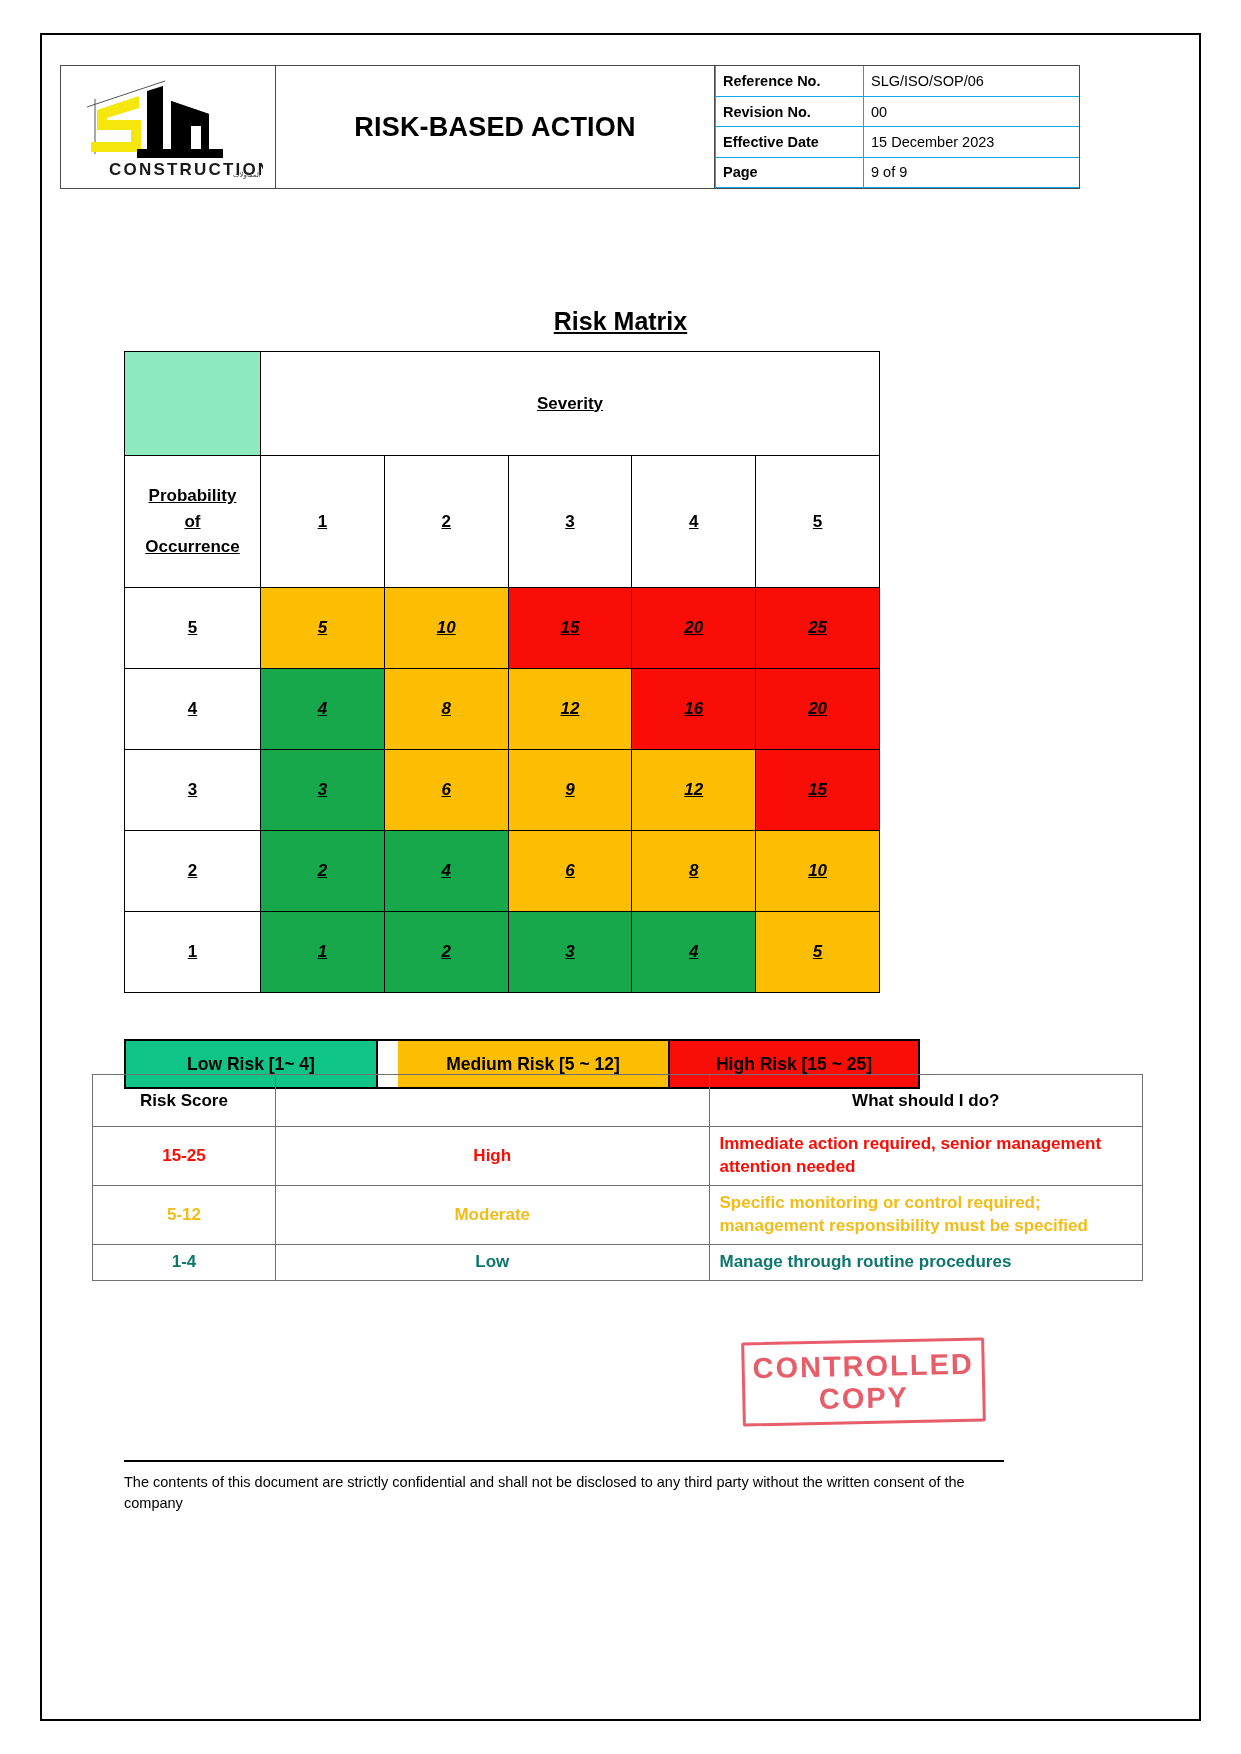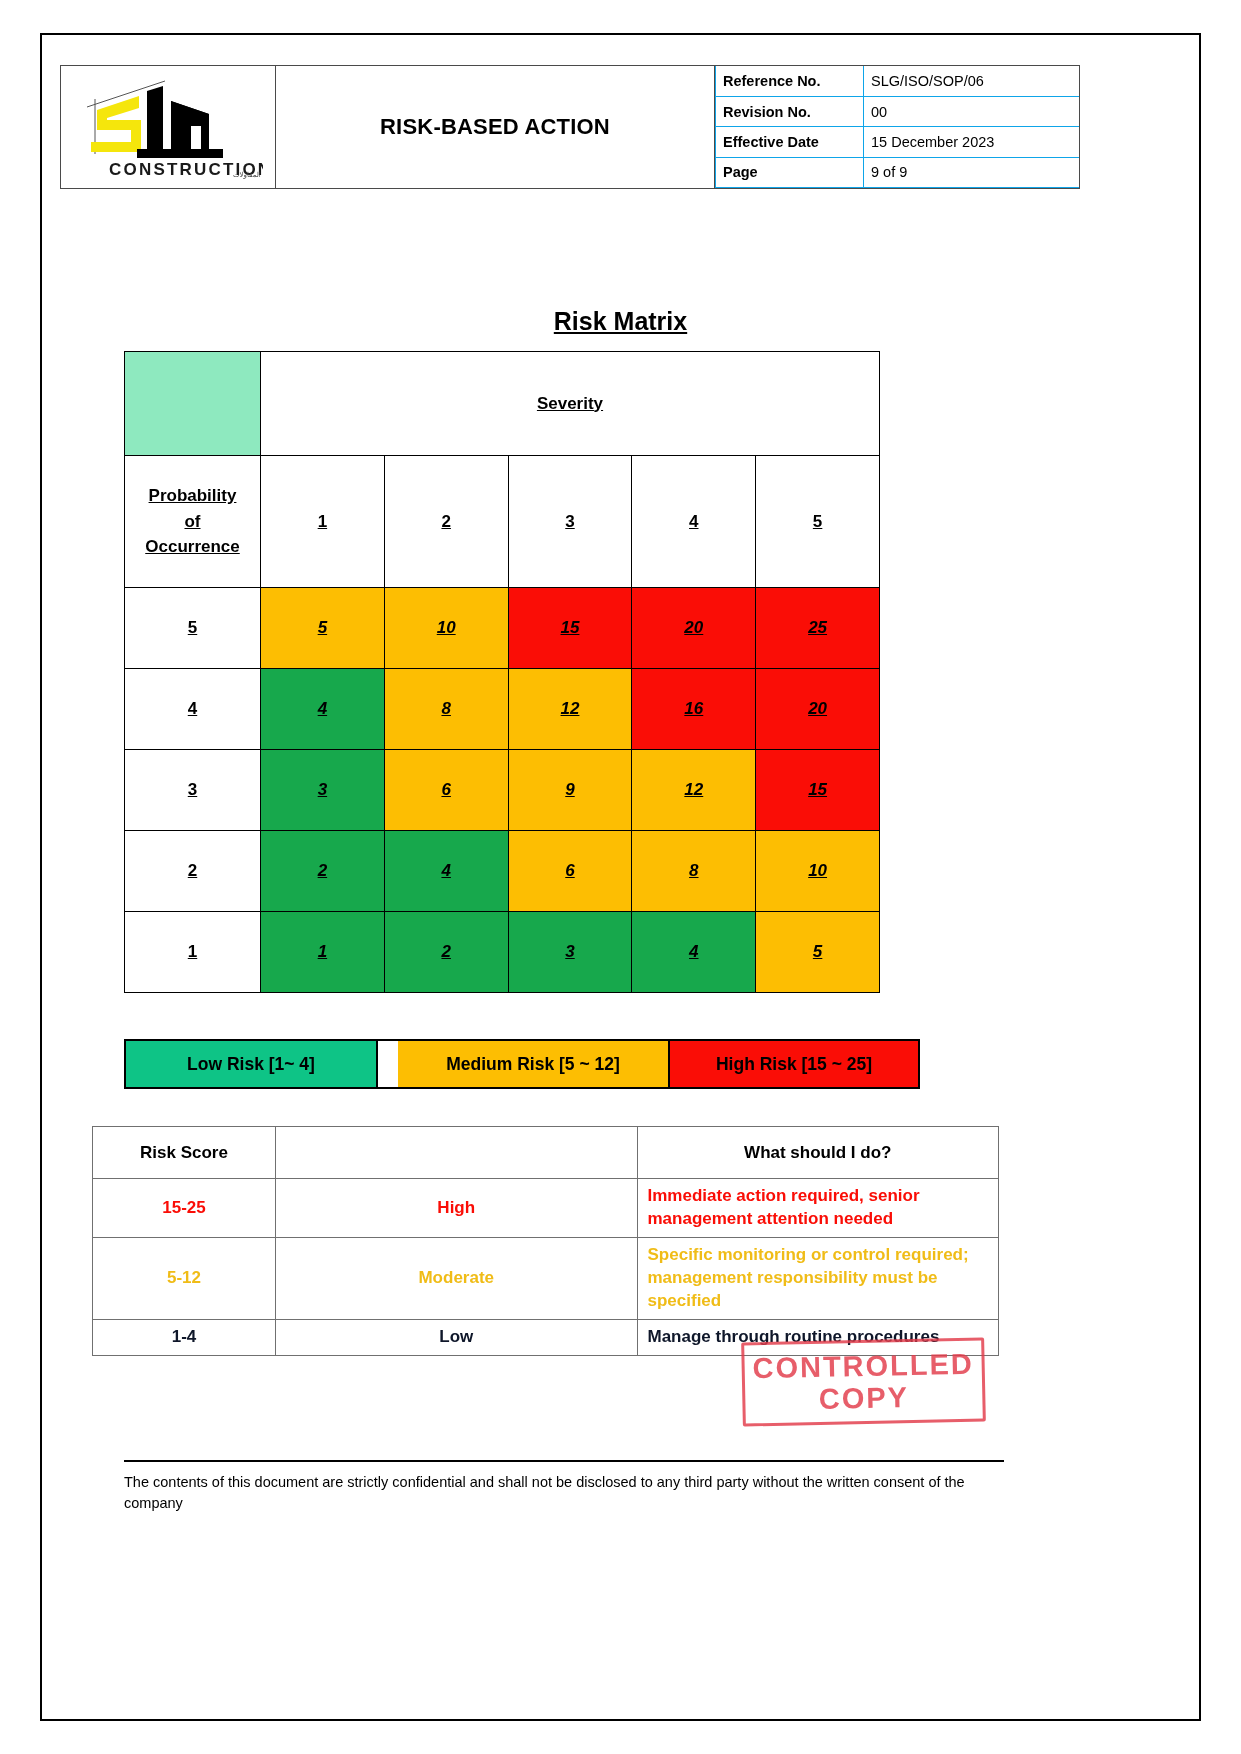--- a/index.html
+++ b/index.html
@@ -35,21 +35,21 @@
     display: flex; flex-direction: column;
     align-items: center; justify-content: center;
   }
   .logo-svg { display:block; }
   .title-cell {
     flex: 1;
     display: flex; align-items: center; justify-content: center;
     border-right: 1.5px solid #4a4a4a;
   }
   .doc-title {
-    font-size: 22px; font-weight: bold; color: #000;
+    font-size: 27px; font-weight: bold; color: #000;
     letter-spacing: .2px;
   }
   .meta-table { border-collapse: collapse; width: 364px; }
   .meta-table td {
     border: 1px solid #0ea5e9;
     font-size: 14.5px;
     padding: 4px 7px;
     height: 26px;
     color: #000;
   }
@@ -131,22 +131,22 @@
     border-right: 2px solid #000;
   }
   .legend-seg:last-child { border-right: none; }
   .lg-low  { background: #0ec486; flex: 0 0 252px; }
   .lg-med  { background: #fdbe02; flex: 0 0 272px; margin-left: 20px; }
   .lg-high { background: #fa0d06; flex: 1; }
 
   
   .action-table {
     position: absolute;
-    left: 50px; top: 1091px;
-    width: 907px;
+    left: 50px; top: 1039px;
+    width: 1051px;
     border-collapse: collapse;
     table-layout: fixed;
   }
   .action-table td {
     border: 1.2px solid #707070;
     padding: 6px 10px;
     vertical-align: middle;
     font-size: 17px;
   }
   .at-head-blank { height: 52px; }
@@ -157,21 +157,21 @@
   }
   .at-what {
     text-align: center; font-size: 18px; font-weight: bold;
     color: #000; vertical-align: top; padding-top: 5px;
   }
   .at-score { width: 183px; text-align: center; font-weight: bold; font-size: 18px; }
   .at-level { width: 148px; text-align: center; font-weight: bold; font-size: 18px; }
   .at-desc  { font-weight: bold; font-size: 17.5px; line-height: 1.35; }
   .r-high { color: #fa0d06; }
   .r-mod  { color: #f0bc17; }
-  .r-low  { color: #0f172a; }
+  .r-low  { color: #0f766e; }
 
   
   .stamp {
     position: absolute;
     left: 700px; top: 1305px;
     width: 243px; height: 84px;
     border: 3px solid #e23b4a;
     border-radius: 2px;
     display: flex; flex-direction: column;
     align-items: center; justify-content: center;

